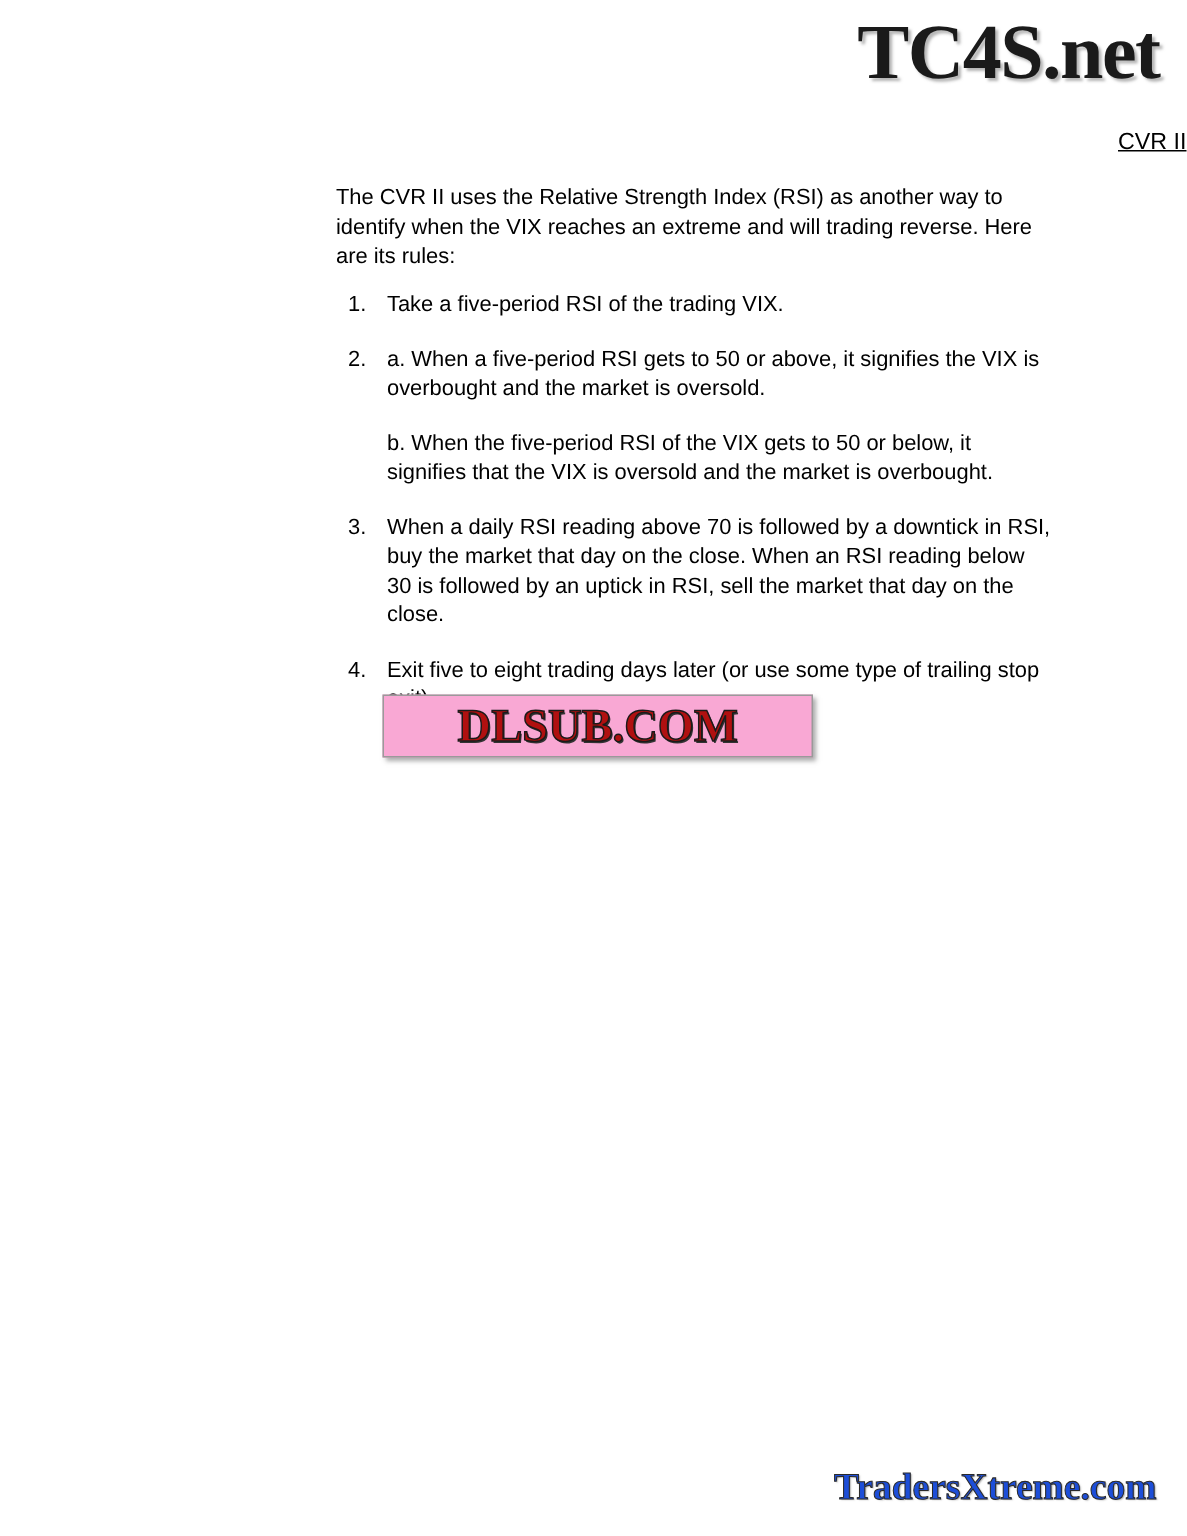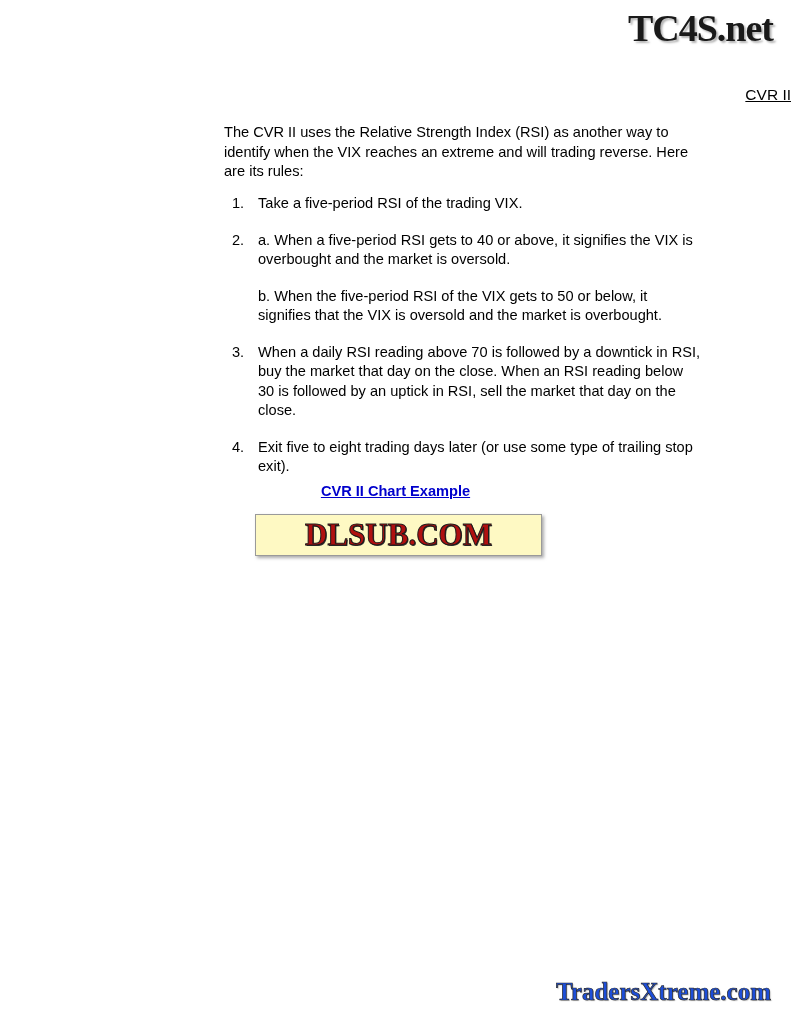--- a/index.html
+++ b/index.html
@@ -16,21 +16,21 @@
     overflow: hidden;
   }
 
   
   .top-logo {
     position: absolute;
     top: 6px;
     right: 18px;
     font-family: "Liberation Serif", serif;
     font-weight: bold;
-    font-size: 38px;
+    font-size: 52px;
     letter-spacing: -1px;
     color: #1a1a1a;
     text-shadow: 2px 2px 2px rgba(120,120,120,0.55);
     white-space: nowrap;
   }
 
   
   .doc {
     position: absolute;
     left: 0;
@@ -92,25 +92,25 @@
     width: 791px;
     text-align: center;
     font-size: 14.6px;
     font-weight: bold;
     color: #0000cc;
     text-decoration: underline;
   }
 
   .watermark {
     position: absolute;
-    top: 514px;
+    top: 463px;
     left: 255px;
     width: 285px;
     height: 40px;
-    background: #fef9c3;
+    background: #f9a8d4;
     border: 1px solid #9a9a9a;
     box-shadow: 2px 2px 3px rgba(90,90,90,0.5);
     display: flex;
     align-items: center;
     justify-content: center;
     overflow: hidden;
   }
   .watermark .wm-text {
     font-family: "Liberation Serif", serif;
     font-weight: bold;
@@ -147,21 +147,21 @@
 
   <div class="intro">The CVR II uses the Relative Strength Index (RSI) as another way to identify when the VIX reaches an extreme and will trading reverse. Here are its rules:</div>
 
   <ol class="rules">
     <li>
       <span class="num">1.</span>
       <span>Take a five-period RSI of the trading VIX.</span>
     </li>
     <li>
       <span class="num">2.</span>
-      <span>a. When a five-period RSI gets to 40 or above, it signifies the VIX is overbought and the market is oversold.</span>
+      <span>a. When a five-period RSI gets to 50 or above, it signifies the VIX is overbought and the market is oversold.</span>
       <div class="sub-para">b. When the five-period RSI of the VIX gets to 50 or below, it signifies that the VIX is oversold and the market is overbought.</div>
     </li>
     <li>
       <span class="num">3.</span>
       <span>When a daily RSI reading above 70 is followed by a downtick in RSI, buy the market that day on the close. When an RSI reading below 30 is followed by an uptick in RSI, sell the market that day on the close.</span>
     </li>
     <li>
       <span class="num">4.</span>
       <span>Exit five to eight trading days later (or use some type of trailing stop exit).</span>
     </li>

